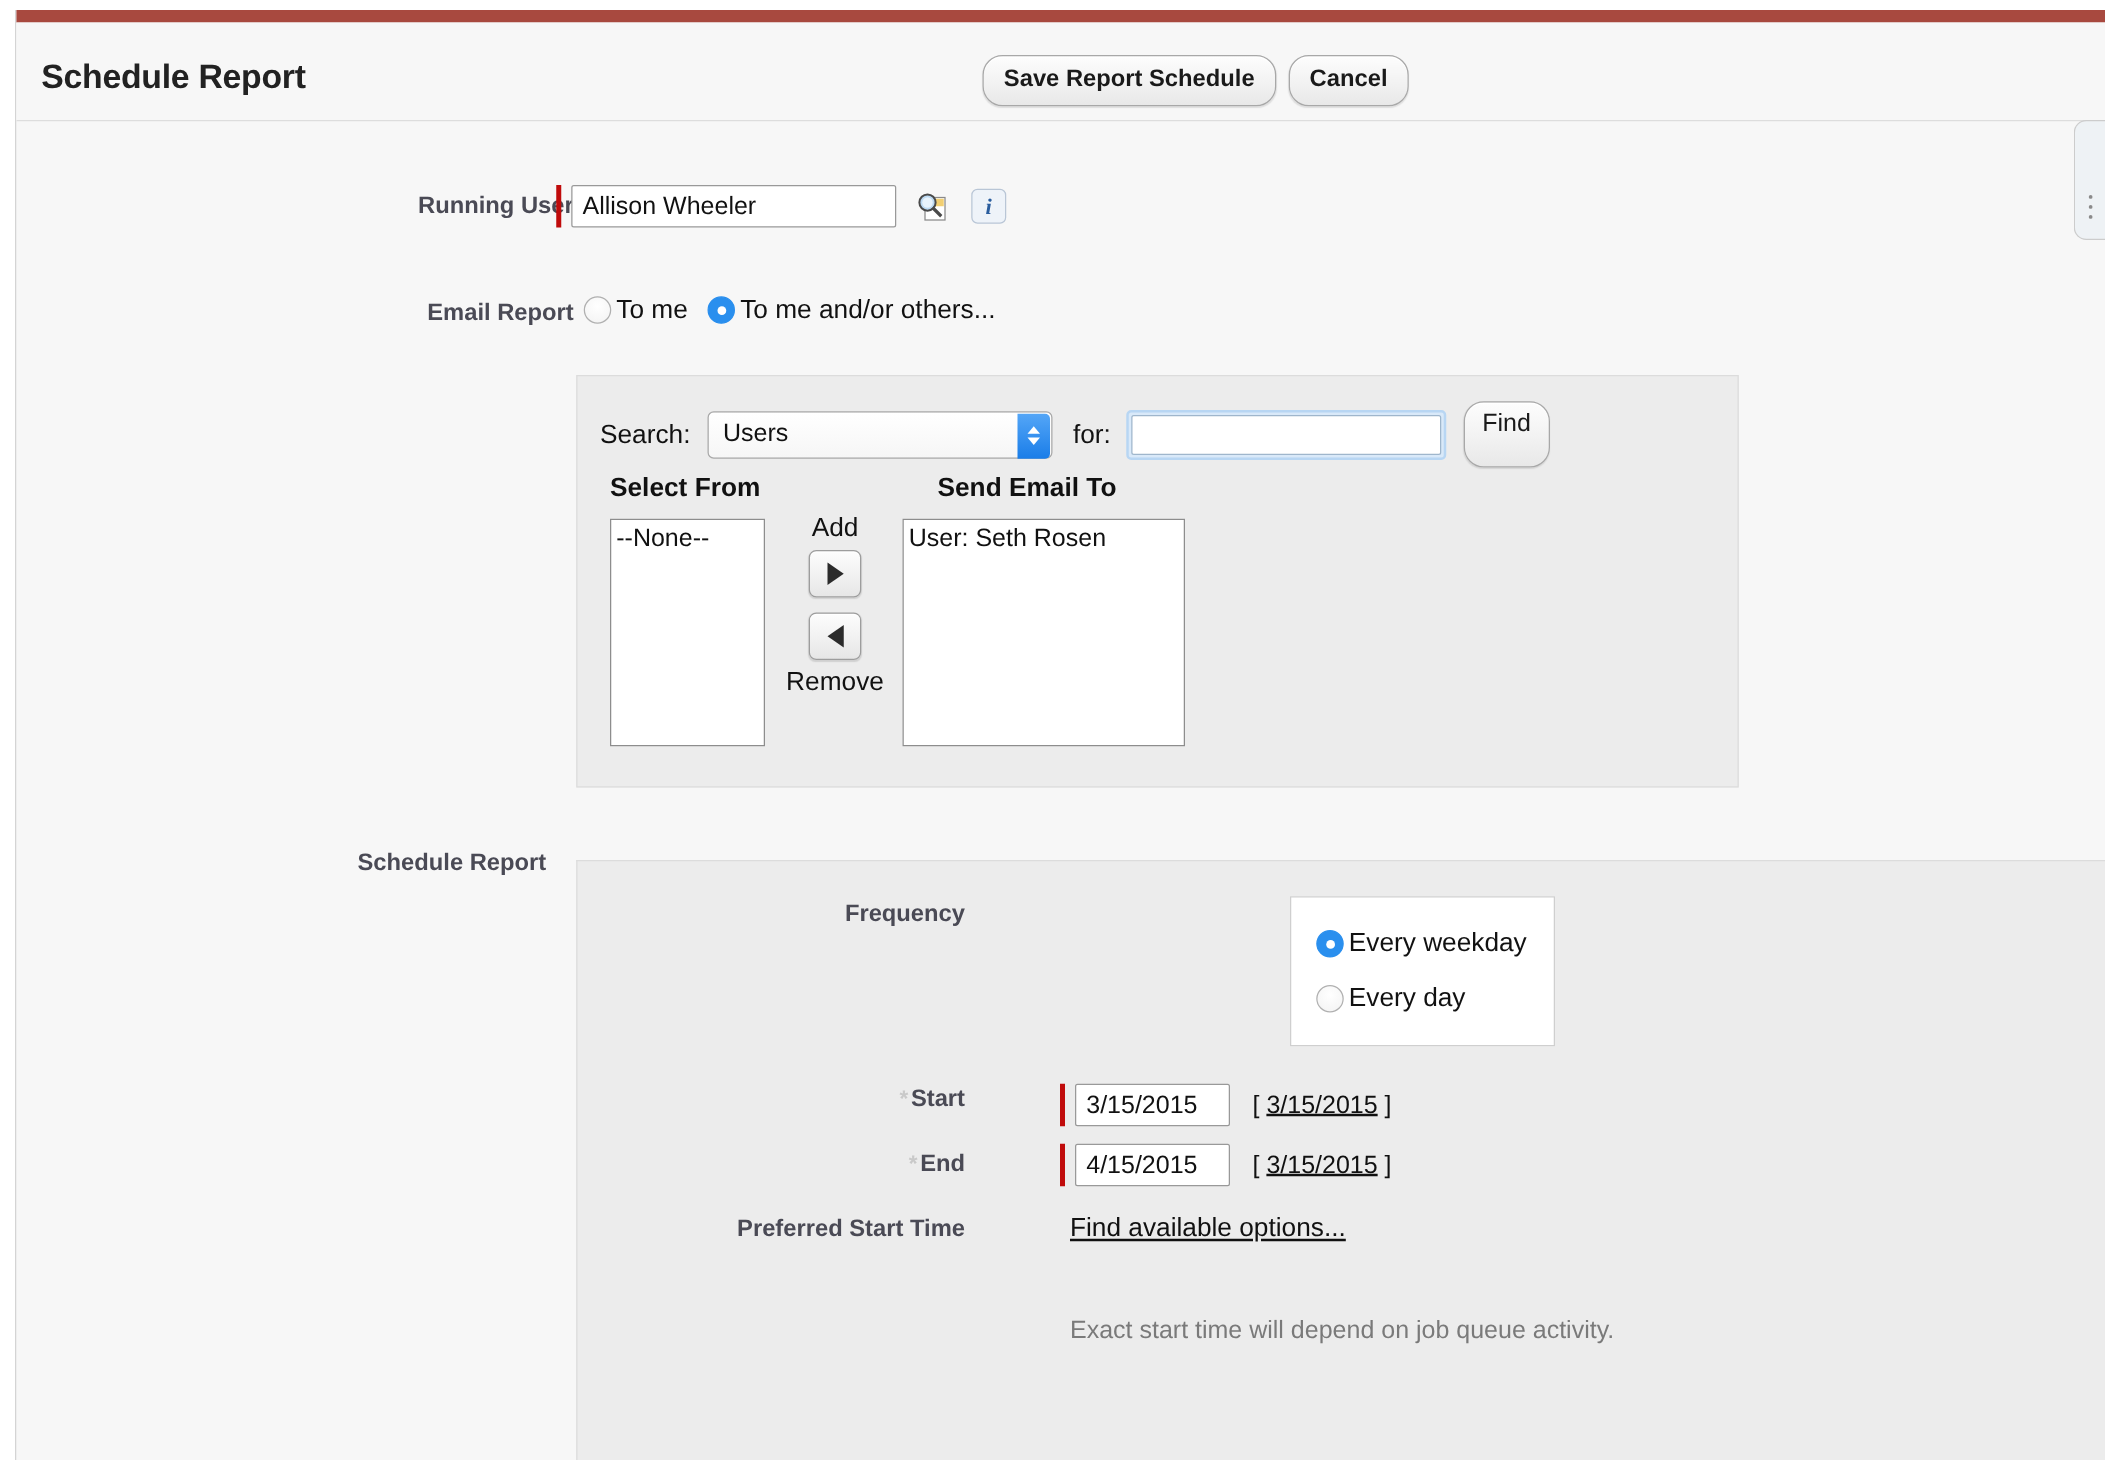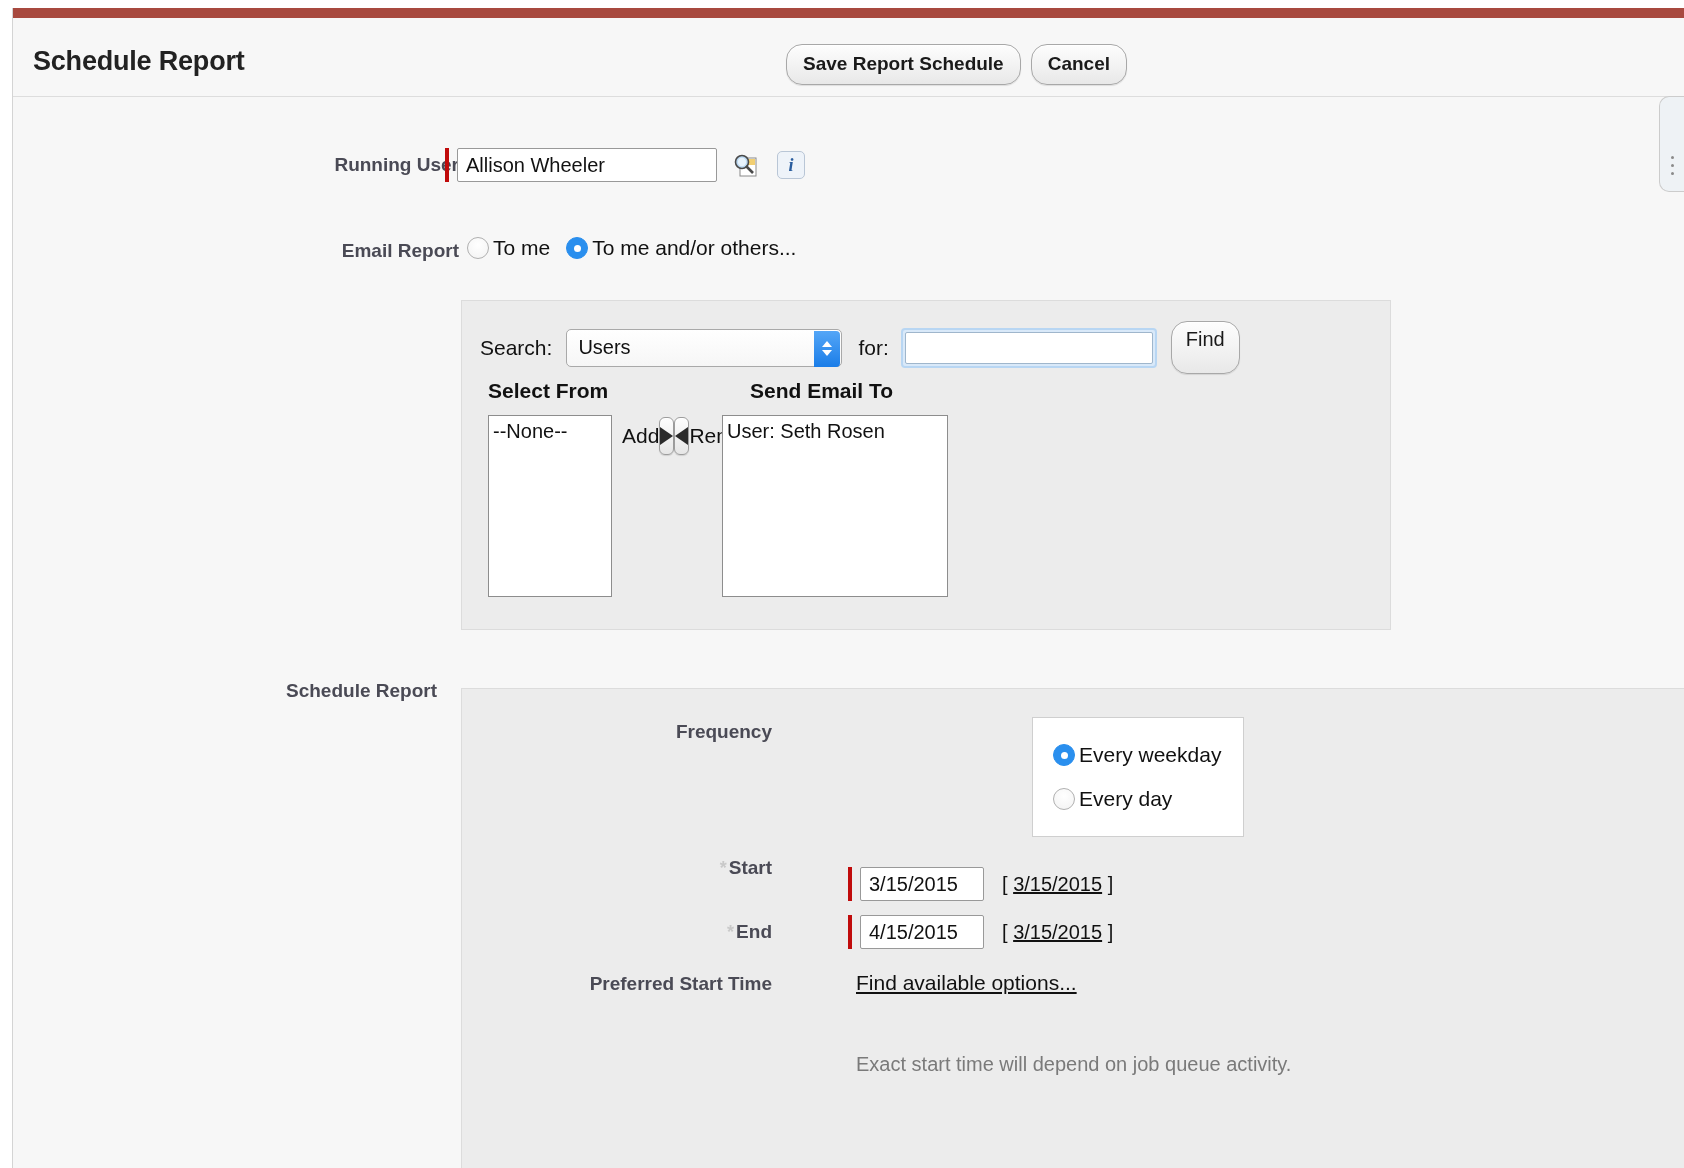--- a/index.html
+++ b/index.html
@@ -264,21 +264,21 @@
     color: #111111;
     padding: 4px 6px 0 4px;
     white-space: nowrap;
   }
 
   .addremove {
     position: absolute;
     left: 160px; top: 110px;
     width: 92px;
     display: flex;
-    flex-direction: row;
+    flex-direction: column;
     align-items: center;
   }
   .ar-label { font-size: 21px; color: #111111; line-height: 1.1; }
   .ar-btn {
     width: 42px; height: 38px;
     margin: 6px 0;
     border: 1px solid #9d9d9d;
     border-radius: 6px;
     background: linear-gradient(to bottom, #fdfdfd 0%, #f1f1f1 55%, #e6e6e6 100%);
     box-shadow: 0 1px 1px rgba(0,0,0,0.12), inset 0 1px 0 #ffffff;
@@ -308,21 +308,21 @@
     box-sizing: border-box;
   }
   .sp-label {
     position: absolute;
     font-size: 19px;
     font-weight: bold;
     color: #4a4a55;
     text-align: right;
   }
   #frequency-label { left: 150px; top: 32px; width: 160px; }
-  #start-label { left: 170px; top: 168px; width: 140px; }
+  #start-label { left: 170px; top: 180px; width: 140px; }
   #end-label { left: 170px; top: 232px; width: 140px; }
   #preferred-start-time-label { left: 60px; top: 284px; width: 250px; }
   .req-star {
     color: #c9c9c9;
     font-size: 18px;
     margin-right: 2px;
   }
 
   .freq-radios {
     position: absolute;

